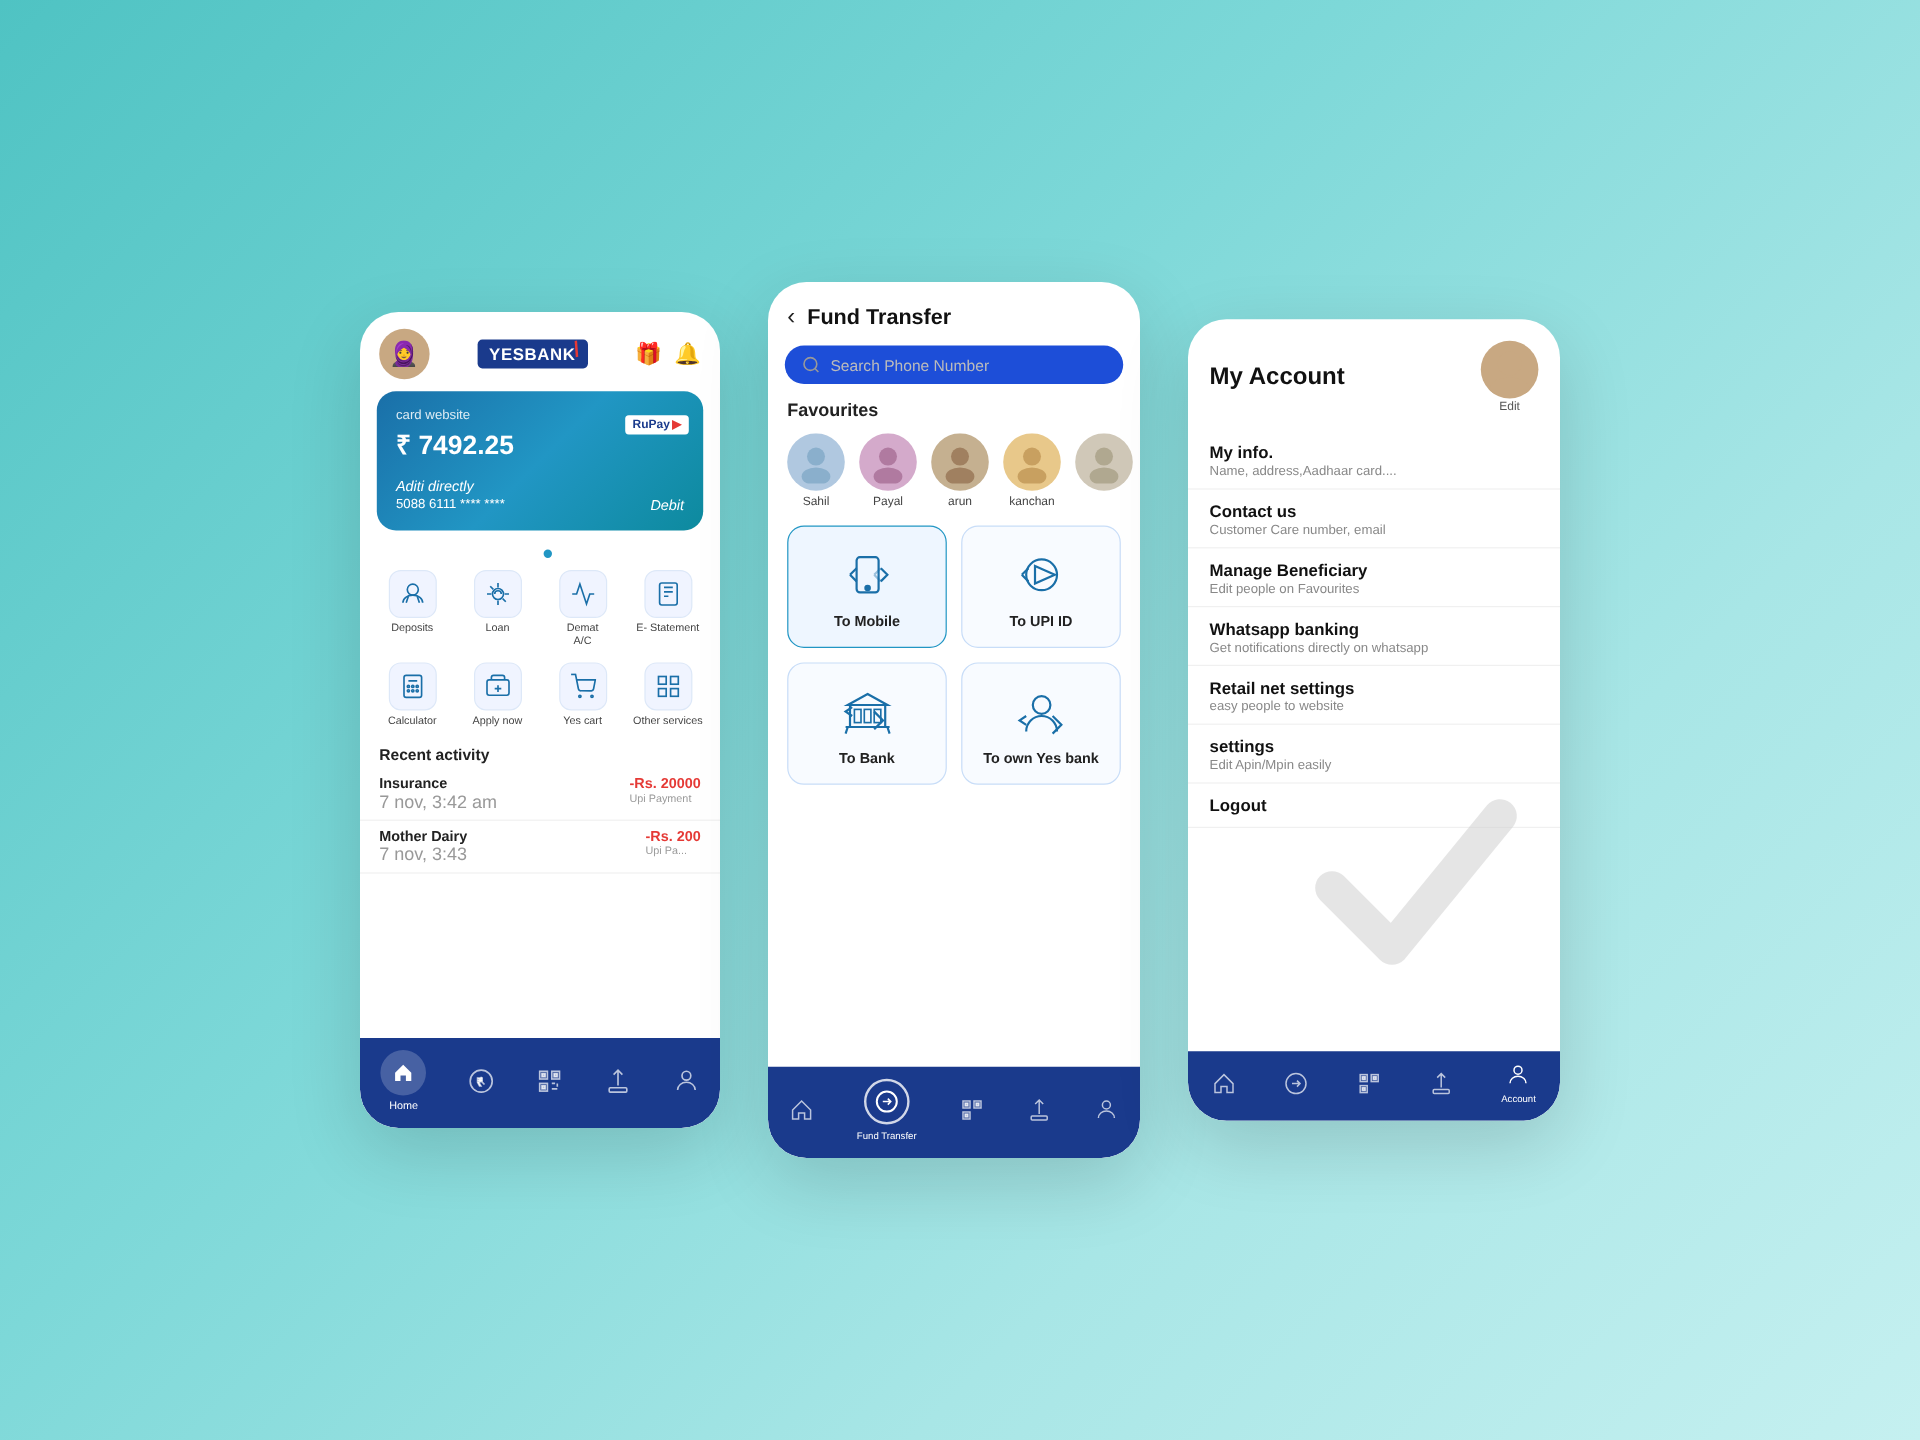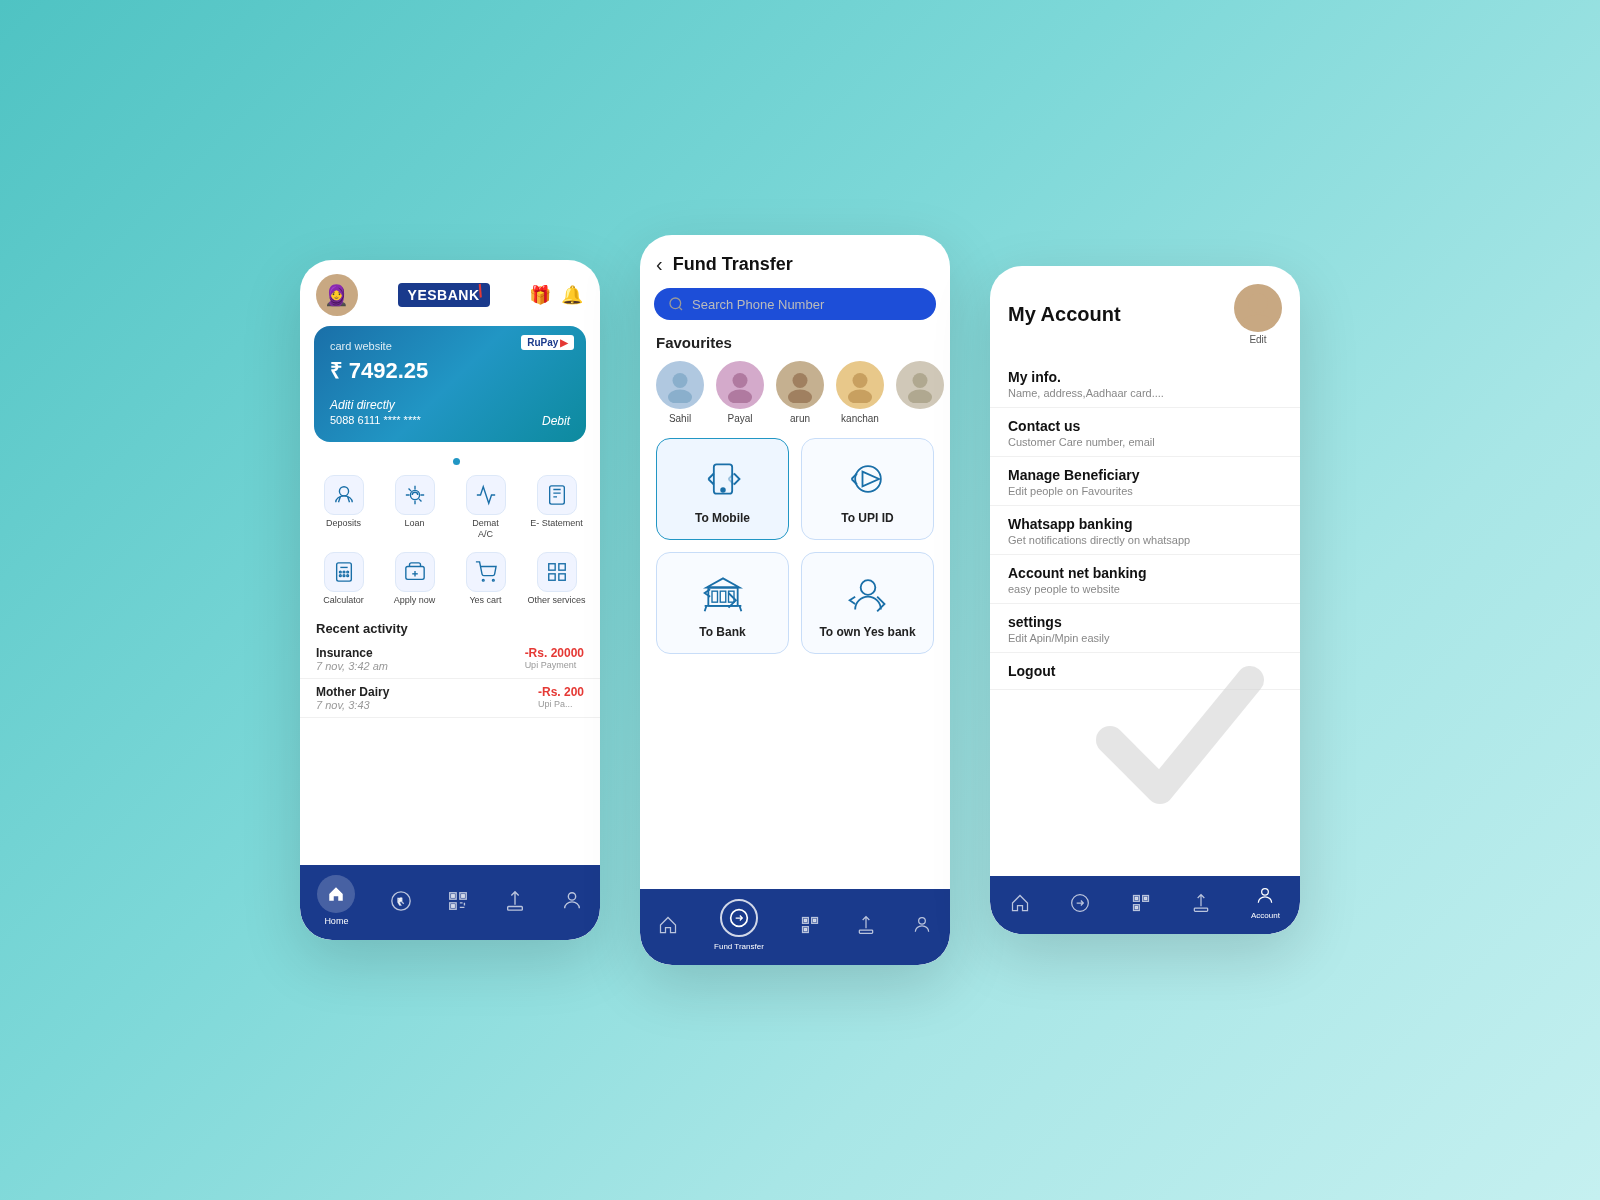--- a/index.html
+++ b/index.html
@@ -70,21 +70,21 @@
       background: linear-gradient(135deg, #1a6fa8, #2196c4, #0d8a9e);
       border-radius: 16px;
       padding: 14px 16px;
       color: #fff;
       position: relative;
       min-height: 110px;
     }
     .card-label { font-size: 11px; opacity: 0.85; }
     .card-balance { font-size: 22px; font-weight: 700; margin: 2px 0; }
     .rupay-logo {
-      position: absolute; top: 9px; right: 12px;
+      position: absolute; top: 20px; right: 12px;
       background: #fff;
       color: #1a3a8c;
       font-size: 10px; font-weight: 700;
       padding: 2px 6px; border-radius: 3px;
       display: flex; align-items: center; gap: 2px;
     }
     .rupay-logo span { color: #e53935; }
     .card-name { font-size: 12px; font-style: italic; margin-top: 14px; }
     .card-number { font-size: 11px; display: flex; justify-content: space-between; margin-top: 2px; }
     .card-dots { display: flex; gap: 5px; justify-content: center; margin: 6px 0; }
@@ -116,21 +116,21 @@
       font-size: 13px; font-weight: 700;
       padding: 4px 16px 4px;
       color: #222;
     }
     .recent-item {
       display: flex; justify-content: space-between; align-items: flex-start;
       padding: 6px 16px;
       border-bottom: 1px solid #f0f0f0;
     }
     .recent-left .ri-name { font-size: 12px; font-weight: 600; color: #222; }
-    .recent-left .ri-date { font-size: 11px; color: #999; font-style: italic; }
+    .recent-left .ri-date { font-size: 15px; color: #999; }
     .recent-right .ri-amount { font-size: 12px; font-weight: 600; color: #e53935; text-align: right; }
     .recent-right .ri-type { font-size: 9px; color: #999; }
 
     .bottom-nav {
       background: #1a3a8c;
       border-radius: 0 0 32px 32px;
       display: flex; align-items: center; justify-content: space-around;
       padding: 10px 0 14px;
       margin-top: auto;
     }
@@ -619,21 +619,21 @@
     </div>
     <div class="menu-item">
       <div class="mi-title">Manage Beneficiary</div>
       <div class="mi-sub">Edit people on Favourites</div>
     </div>
     <div class="menu-item">
       <div class="mi-title">Whatsapp banking</div>
       <div class="mi-sub">Get notifications directly on whatsapp</div>
     </div>
     <div class="menu-item">
-      <div class="mi-title">Account net banking</div>
+      <div class="mi-title">Retail net settings</div>
       <div class="mi-sub">easy people to website</div>
     </div>
     <div class="menu-item">
       <div class="mi-title">settings</div>
       <div class="mi-sub">Edit Apin/Mpin easily</div>
     </div>
     <div class="menu-item">
       <div class="mi-title">Logout</div>
     </div>
 

